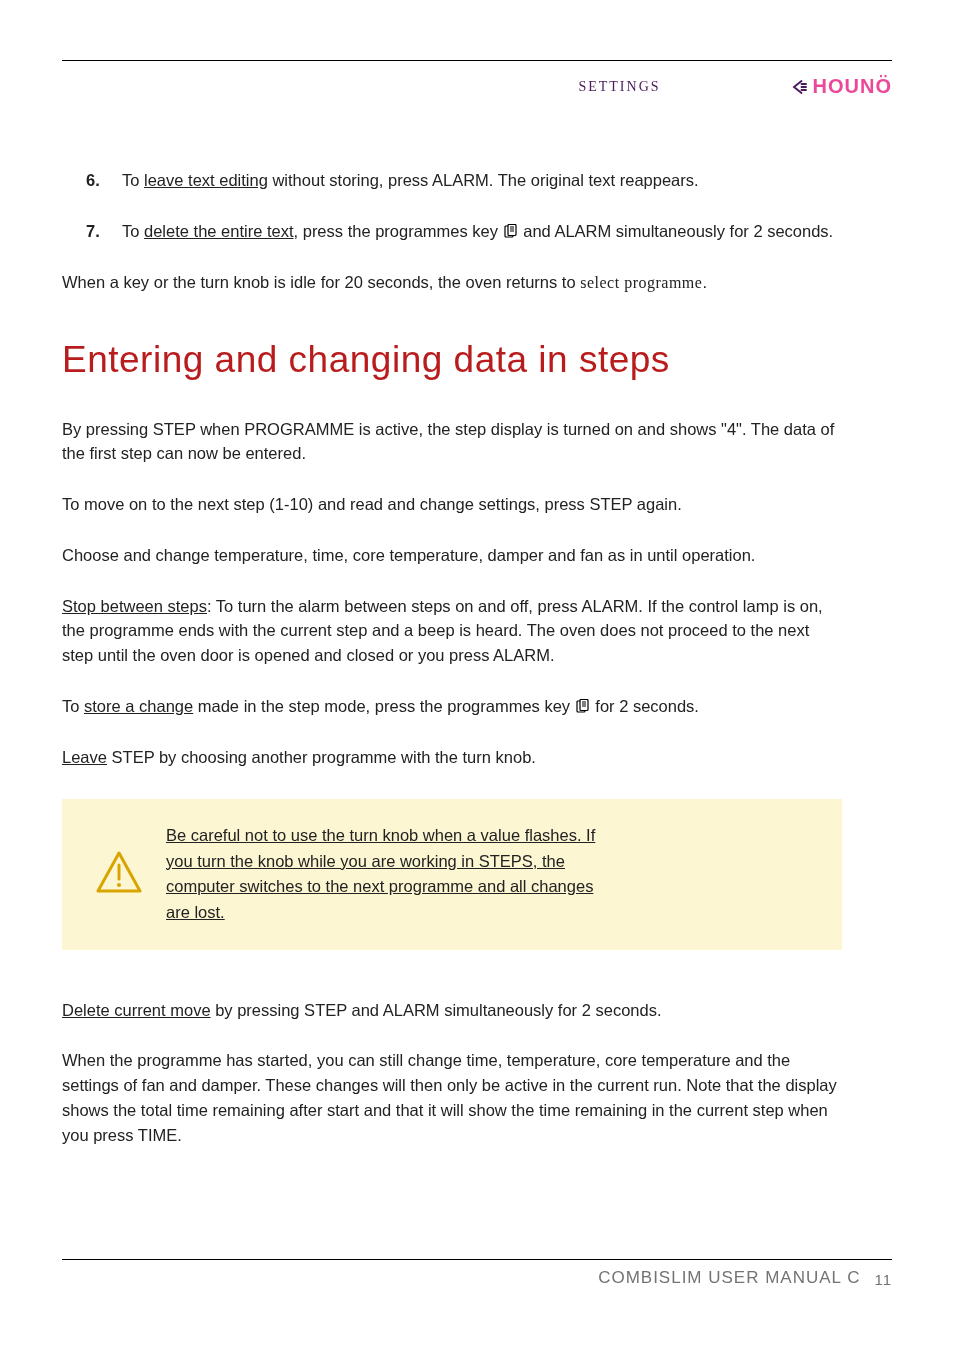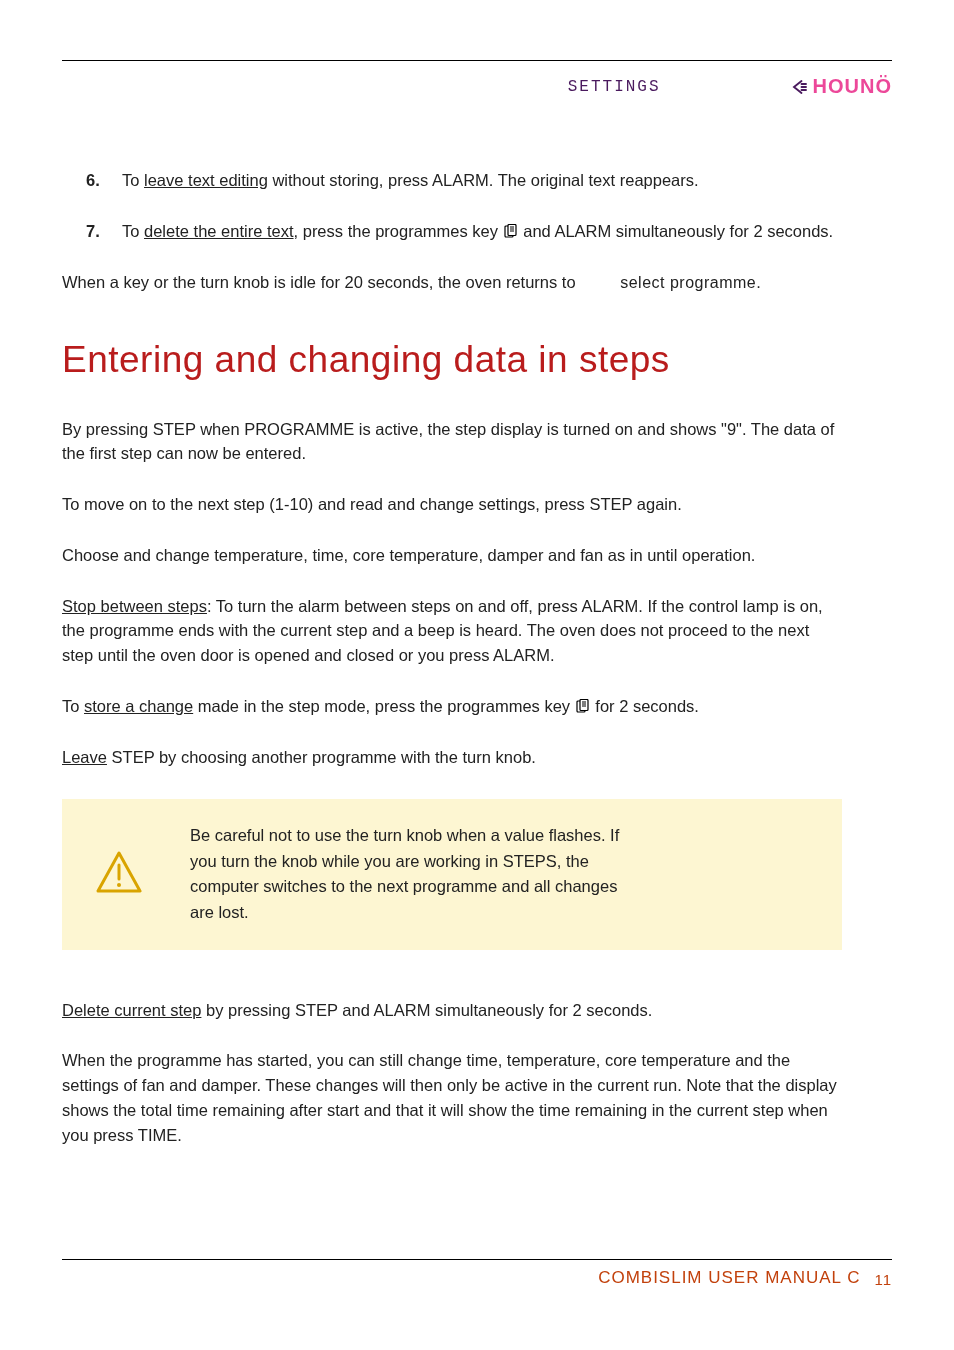--- a/index.html
+++ b/index.html
@@ -23,22 +23,22 @@
     margin-bottom: 14px;
   }
   .header-row {
     display: flex;
     justify-content: flex-end;
     align-items: center;
     gap: 130px;
     margin-bottom: 70px;
   }
   .section-label {
-    font-family: Liberation Mono, monospace;
-    font-size: 16px;
+    font-family: Liberation Serif, serif;
+    font-size: 14px;
     letter-spacing: 2px;
     color: #4a1a5e;
     font-weight: 400;
   }
   .brand {
     display:flex;
     align-items:center;
     gap:4px;
     color:#ec4899;
     font-family:'Arial Narrow', Arial, sans-serif;
@@ -58,24 +58,23 @@
     font-size: 16.5px;
     line-height: 1.5;
   }
   .list-num {
     font-weight: 700;
     min-width: 18px;
   }
   .list-body { flex:1; }
   .u { text-decoration: underline; }
   .mono-ui {
-    font-family: Liberation Sans, sans-serif;
+    font-family: Liberation Serif, serif;
     letter-spacing: .5px;
     font-size: 16px;
-    margin-left: 40px;
   }
   .para {
     font-size: 16.5px;
     line-height: 1.5;
     margin-bottom: 26px;
   }
   h2.section-heading {
     font-family: 'Arial Narrow', Arial, sans-serif;
     font-weight: 400;
     font-size: 37px;
@@ -87,24 +86,25 @@
   .inline-icon {
     display:inline-block;
     vertical-align:-3px;
     width:16px;
     height:16px;
   }
   .callout {
     background: #fdf6d2;
     display:flex;
     align-items:center;
-    gap: 48px;
+    gap: 24px;
     padding: 24px 36px 24px 34px;
     margin: 30px 0 48px 0;
     max-width: 780px;
+    text-decoration: underline;
   }
   .callout-text {
     font-size: 16.5px;
     line-height:1.55;
     max-width: 440px;
   }
   .footer {
     position:absolute;
     left:62px;
     right:62px;
@@ -113,21 +113,21 @@
   .footer-rule {
     border-top:1px solid #000;
     margin-bottom:8px;
   }
   .footer-row {
     display:flex;
     justify-content:flex-end;
     align-items:flex-end;
     gap:14px;
     font-family:'Arial Narrow', Arial, sans-serif;
-    color:#c2410c;
+    color:#737373;
     font-size:17px;
     letter-spacing:1px;
   }
   .pagenum { font-size:15px; }
 </style>
 </head>
 <body>
 
 <div class="page">
   <div class="top-rule"></div>
@@ -166,21 +166,21 @@
         <span> and ALARM simultaneously for 2 seconds.</span>
       </div>
     </div>
 
     <div class="para">
       <span>When a key or the turn knob is idle for 20 seconds, the oven returns to </span><span class="mono-ui">select programme</span><span>.</span>
     </div>
 
     <h2 class="section-heading">Entering and changing data in steps</h2>
 
-    <div class="para">By pressing STEP when PROGRAMME is active, the step display is turned on and shows "9". The data of the first step can now be entered.</div>
+    <div class="para">By pressing STEP when PROGRAMME is active, the step display is turned on and shows "4". The data of the first step can now be entered.</div>
     <div class="para">To move on to the next step (1-10) and read and change settings, press STEP again.</div>
     <div class="para">Choose and change temperature, time, core temperature, damper and fan as in until operation.</div>
 
     <div class="para">
       <span class="u">Stop between steps</span><span>: To turn the alarm between steps on and off, press ALARM. If the control lamp is on, the programme ends with the current step and a beep is heard. The oven does not proceed to the next step until the oven door is opened and closed or you press ALARM.</span>
     </div>
 
     <div class="para">
       <span>To </span><span class="u">store a change</span><span> made in the step mode, press the programmes key </span>
       <span class="inline-icon">
@@ -204,21 +204,21 @@
         <svg width="46" height="42" viewBox="0 0 46 42">
           <path d="M23 2 L44 40 L2 40 Z" fill="none" stroke="#d9a400" stroke-width="3" stroke-linejoin="round"></path>
           <line x1="23" y1="14" x2="23" y2="28" stroke="#d9a400" stroke-width="3" stroke-linecap="round"></line>
           <circle cx="23" cy="34" r="2" fill="#d9a400"></circle>
         </svg>
       </span>
       <div class="callout-text">Be careful not to use the turn knob when a value flashes. If you turn the knob while you are working in STEPS, the computer switches to the next programme and all changes are lost.</div>
     </div>
 
     <div class="para">
-      <span class="u">Delete current step</span><span> by pressing STEP and ALARM simultaneously for 2 seconds.</span>
+      <span class="u">Delete current move</span><span> by pressing STEP and ALARM simultaneously for 2 seconds.</span>
     </div>
 
     <div class="para">When the programme has started, you can still change time, temperature, core temperature and the settings of fan and damper. These changes will then only be active in the current run. Note that the display shows the total time remaining after start and that it will show the time remaining in the current step when you press TIME.</div>
 
   </div>
 </div>
 
 <div class="footer">
   <div class="footer-rule"></div>
   <div class="footer-row">

